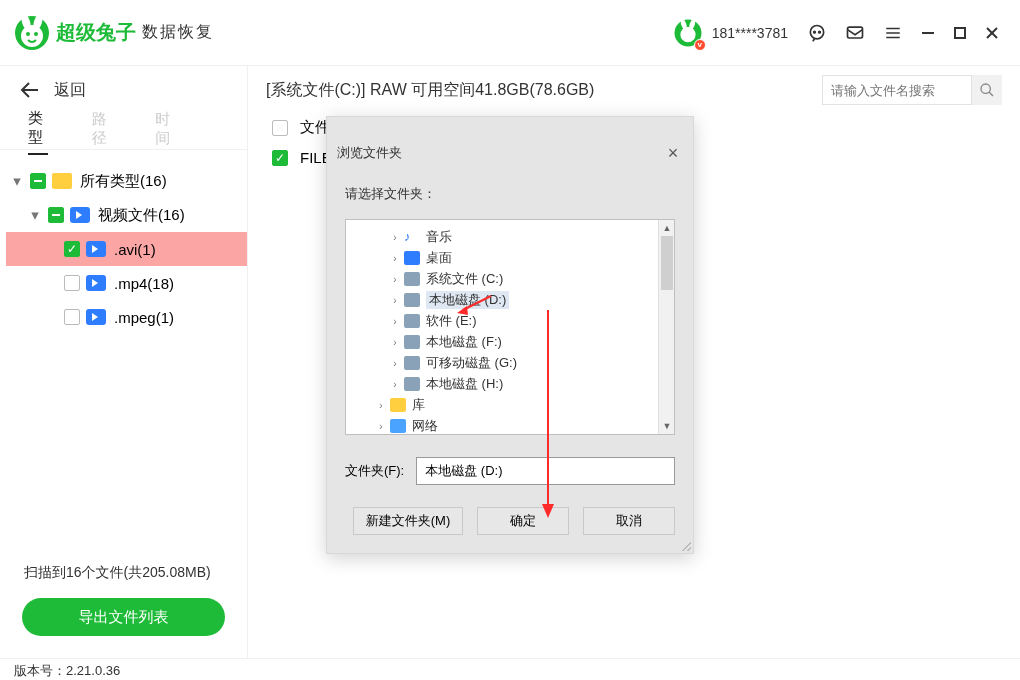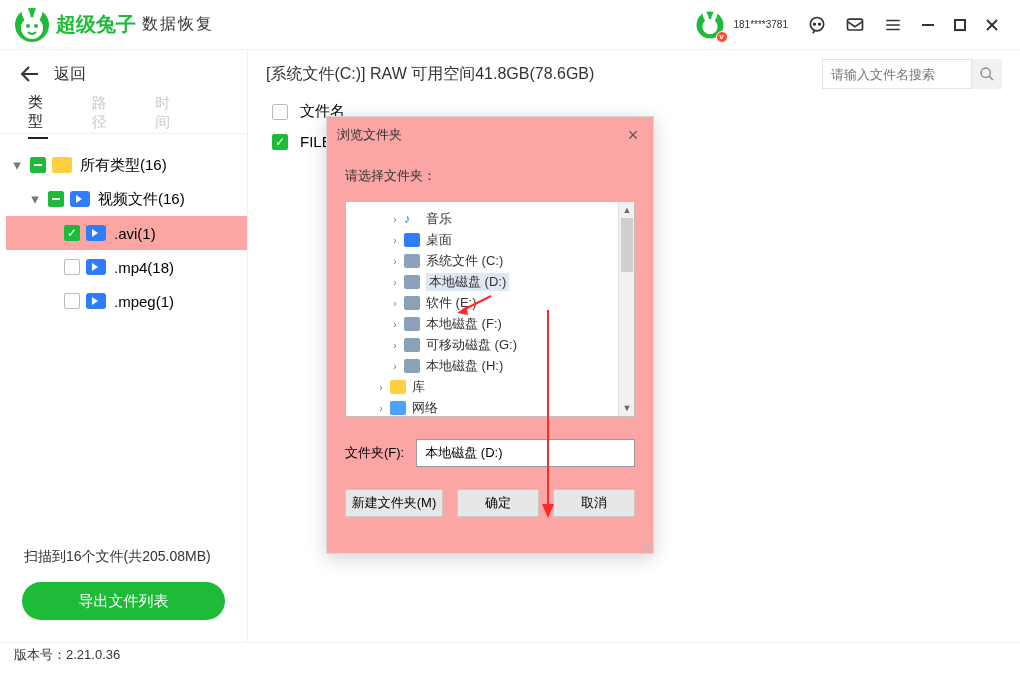--- a/index.html
+++ b/index.html
@@ -1,26 +1,26 @@
 <!DOCTYPE html>
 <html><head>
 <meta charset="utf-8">
 <style>
   * { box-sizing: border-box; margin: 0; padding: 0; font-family: "Microsoft YaHei", Arial, sans-serif; }
   html, body { width: 1020px; height: 680px; background: #fff; overflow: hidden; }
 
   
-  .header { height: 50px; display: flex; align-items: center; border-bottom: 1px solid #f0f0f0; padding: 0 12px; }
+  .header { height: 66px; display: flex; align-items: center; border-bottom: 1px solid #f0f0f0; padding: 0 12px; }
   .logo { width: 40px; height: 40px; display:flex; align-items:center; justify-content:center; }
   .app-name { font-size: 20px; font-weight: 700; color: #1dbb37; margin-left: 4px; }
   .app-sub  { font-size: 16px; color: #333; margin-left: 6px; letter-spacing: 2px;}
   .header-spacer { flex: 1; }
   .avatar { width: 32px; height: 32px; position: relative; }
   .badge  { position: absolute; right: -2px; bottom: -2px; width: 12px; height: 12px; background: #ff4b2e; border-radius: 50%; border: 1px solid #fff; color:#fff; font-size:8px; line-height:10px; text-align:center; font-weight:bold;}
-  .phone  { font-size: 10px; color: #333; margin: 0 10px 0 8px; }
+  .phone  { font-size: 14px; color: #333; margin: 0 10px 0 8px; }
   .hicon  { width: 22px; height: 22px; margin: 0 8px; display:flex; align-items:center; justify-content:center; cursor:pointer;}
   .win-btn{ width: 20px; height: 20px; margin: 0 6px; display:flex; align-items:center; justify-content:center; cursor:pointer; color:#333;}
 
   
   .content { display:flex; height: calc(680px - 54px - 34px); }
   .sidebar { width: 248px; border-right: 1px solid #f0f0f0; display:flex; flex-direction:column;}
   .main    { flex:1; position: relative; }
 
   .back-row { display:flex; align-items:center; height: 48px; padding-left: 20px; font-size:16px; color:#333; cursor:pointer;}
   .back-row svg { margin-right: 14px; }
@@ -56,21 +56,21 @@
 
   .list-head { display:flex; align-items:center; padding:4px 18px 12px;}
   .list-head .cb { margin-right:12px;}
 
   .recover-btn { position:absolute; right:26px; bottom:22px; width:120px; height:40px; border:1px solid #1dbb37; color:#1dbb37; border-radius:20px; display:flex; align-items:center; justify-content:center; font-size:15px; background:#fff; cursor:pointer;}
 
   
   .footer { height:24px; display:flex; align-items:center; padding-left:14px; font-size:13px; color:#333; border-top:1px solid #f0f0f0;}
 
   
-  .dialog { position:absolute; left:326px; top:116px; width:328px; height:438px; background:#fca5a5; border:1px solid #d8d8d8; box-shadow:0 4px 18px rgba(0,0,0,.18); display:flex; flex-direction:column;}
+  .dialog { position:absolute; left:326px; top:116px; width:368px; height:438px; background:#e5e5e5; border:1px solid #d8d8d8; box-shadow:0 4px 18px rgba(0,0,0,.18); display:flex; flex-direction:column;justify-content:center;}
   .dlg-title-row{ display:flex; align-items:center; height:36px; padding:0 10px; font-size:13px; color:#333;}
   .dlg-close{ margin-left:auto; font-size:18px; color:#555; cursor:pointer; width:20px; text-align:center;}
   .dlg-prompt{ padding:14px 18px 10px; font-size:13px; color:#333;}
   .dlg-tree-box{ margin:6px 18px 0; height:216px; border:1px solid #bfbfbf; overflow:hidden; position:relative; background:#fff;}
   .dlg-tree{ padding:6px 0 6px 28px; font-size:13px; color:#333;}
   .drow{ display:flex; align-items:center; height:20px; margin:1px 0;}
   .drow .arr{ width:14px; color:#777; font-size:10px; text-align:center;}
   .drow .dic{ width:16px; height:14px; margin:0 6px 0 2px; background:#8aa2b8; border-radius:2px;}
   .drow .dic.music{ background:transparent; color:#2f7dff; font-size:13px; line-height:14px;}
   .drow .dic.desktop{ background:#2f7dff;}

